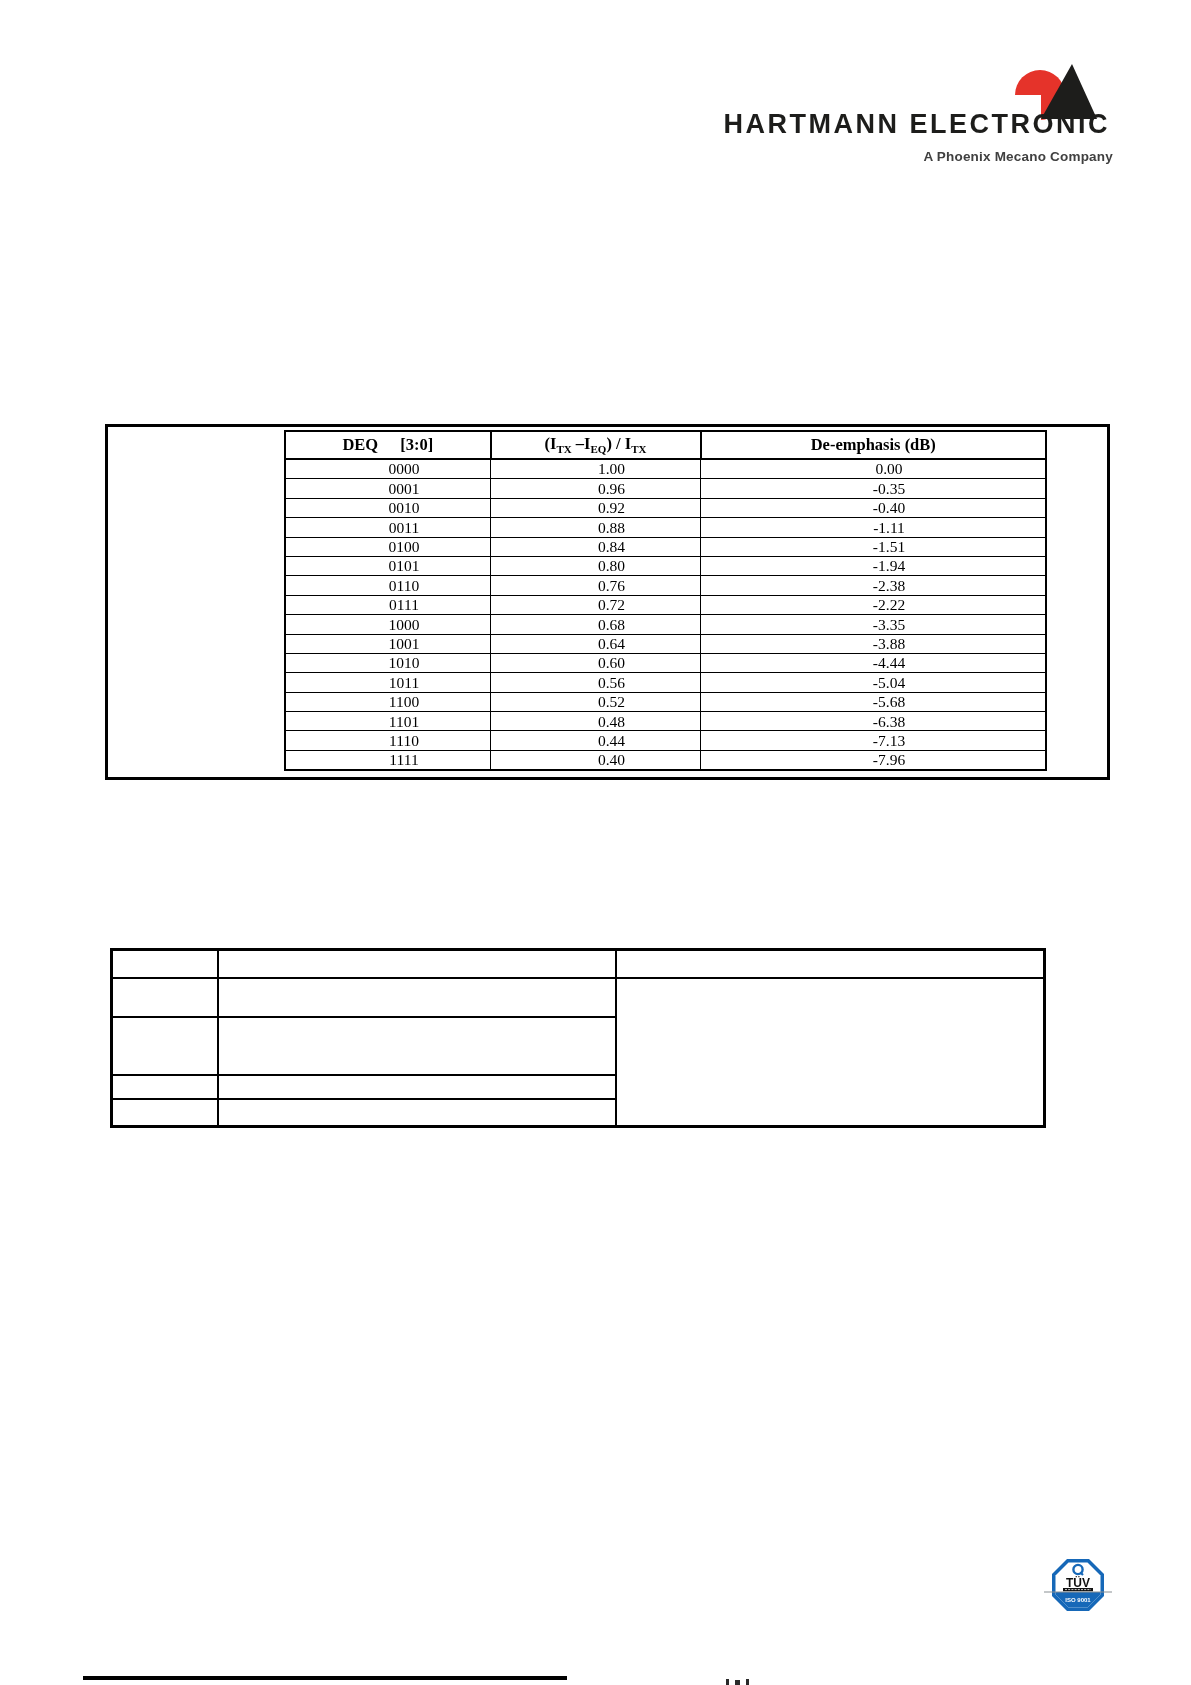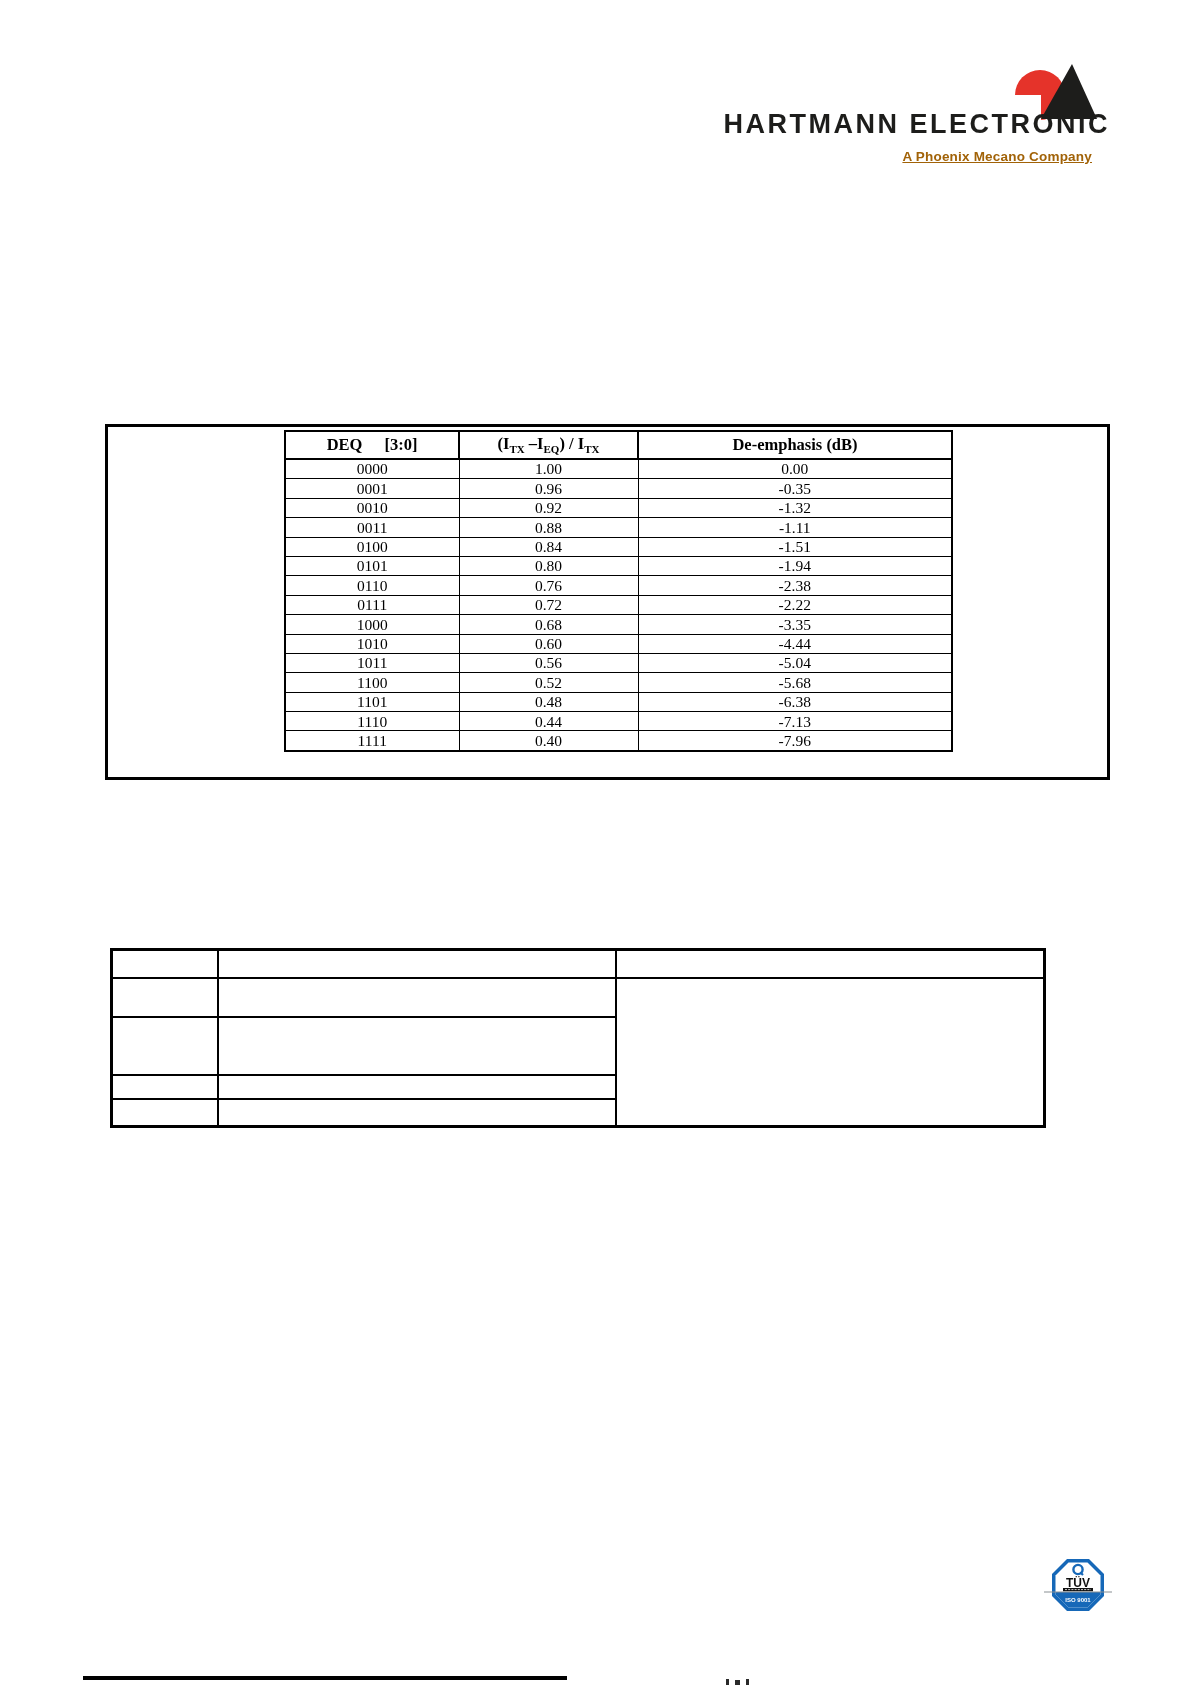--- a/index.html
+++ b/index.html
@@ -14,24 +14,24 @@
 
   
   .logo-mark { position: absolute; left: 1000px; top: 60px; width: 100px; height: 62px; overflow: visible; }
   .company-name {
     position: absolute; right: 81px; top: 110px;
     font-family: "Liberation Sans", sans-serif;
     font-weight: bold; font-size: 27px; letter-spacing: 2.5px;
     color: #1d1d1b; white-space: nowrap; line-height: 28px;
   }
   .company-tagline {
-    position: absolute; right: 99px; top: 149px;
+    position: absolute; right: 78px; top: 149px;
     font-family: "Liberation Sans", sans-serif;
     font-weight: bold; font-size: 13.5px; letter-spacing: 0.2px;
-    color: #a16207; white-space: nowrap; text-decoration: underline;
+    color: #404040; white-space: nowrap;
   }
 
   
   .deq-frame {
     position: absolute; left: 105px; top: 424px;
     width: 999px; height: 350px;
     border: 3px solid #000;
   }
   .deq-table {
     position: absolute; left: 284px; top: 430px;
@@ -46,20 +46,21 @@
     line-height: 1;
   }
   .deq-table th {
     font-weight: bold; font-size: 16.5px;
     height: 26px;
     border-width: 2px;
   }
   .deq-table td {
     font-size: 15.5px;
     height: 18.4px;
+    padding-left: 32px;
   }
   .deq-table .c1 { width: 172px; }
   .deq-table .c2 { width: 177px; }
   .deq-table .c3 { width: 312px; }
   .deq-table { border: 2px solid #000; }
   .deq-table sub { font-size: 11px; vertical-align: -4px; text-align: right; }
   .hgap { display: inline-block; width: 22px; }
 
   
   .spec-table {
@@ -121,21 +122,21 @@
           <td class="c3">0.00</td>
         </tr>
         <tr>
           <td class="c1">0001</td>
           <td class="c2">0.96</td>
           <td class="c3">-0.35</td>
         </tr>
         <tr>
           <td class="c1">0010</td>
           <td class="c2">0.92</td>
-          <td class="c3">-1.32</td>
+          <td class="c3">-0.40</td>
         </tr>
         <tr>
           <td class="c1">0011</td>
           <td class="c2">0.88</td>
           <td class="c3">-1.11</td>
         </tr>
         <tr>
           <td class="c1">0100</td>
           <td class="c2">0.84</td>
           <td class="c3">-1.51</td>
@@ -152,20 +153,25 @@
         </tr>
         <tr>
           <td class="c1">0111</td>
           <td class="c2">0.72</td>
           <td class="c3">-2.22</td>
         </tr>
         <tr>
           <td class="c1">1000</td>
           <td class="c2">0.68</td>
           <td class="c3">-3.35</td>
+        </tr>
+        <tr>
+          <td class="c1">1001</td>
+          <td class="c2">0.64</td>
+          <td class="c3">-3.88</td>
         </tr>
         <tr>
           <td class="c1">1010</td>
           <td class="c2">0.60</td>
           <td class="c3">-4.44</td>
         </tr>
         <tr>
           <td class="c1">1011</td>
           <td class="c2">0.56</td>
           <td class="c3">-5.04</td>

